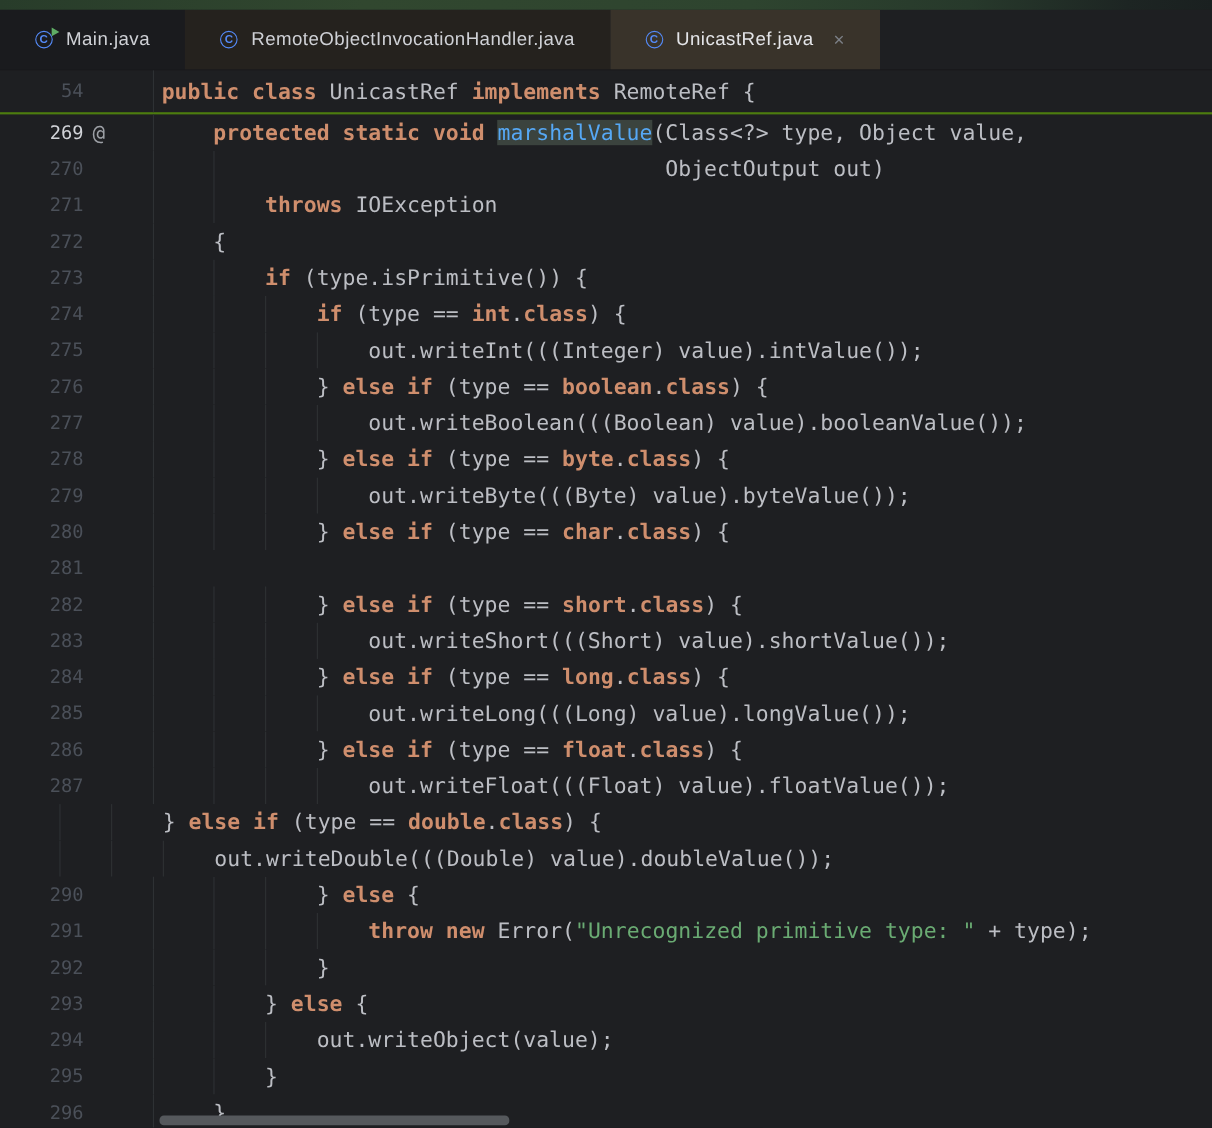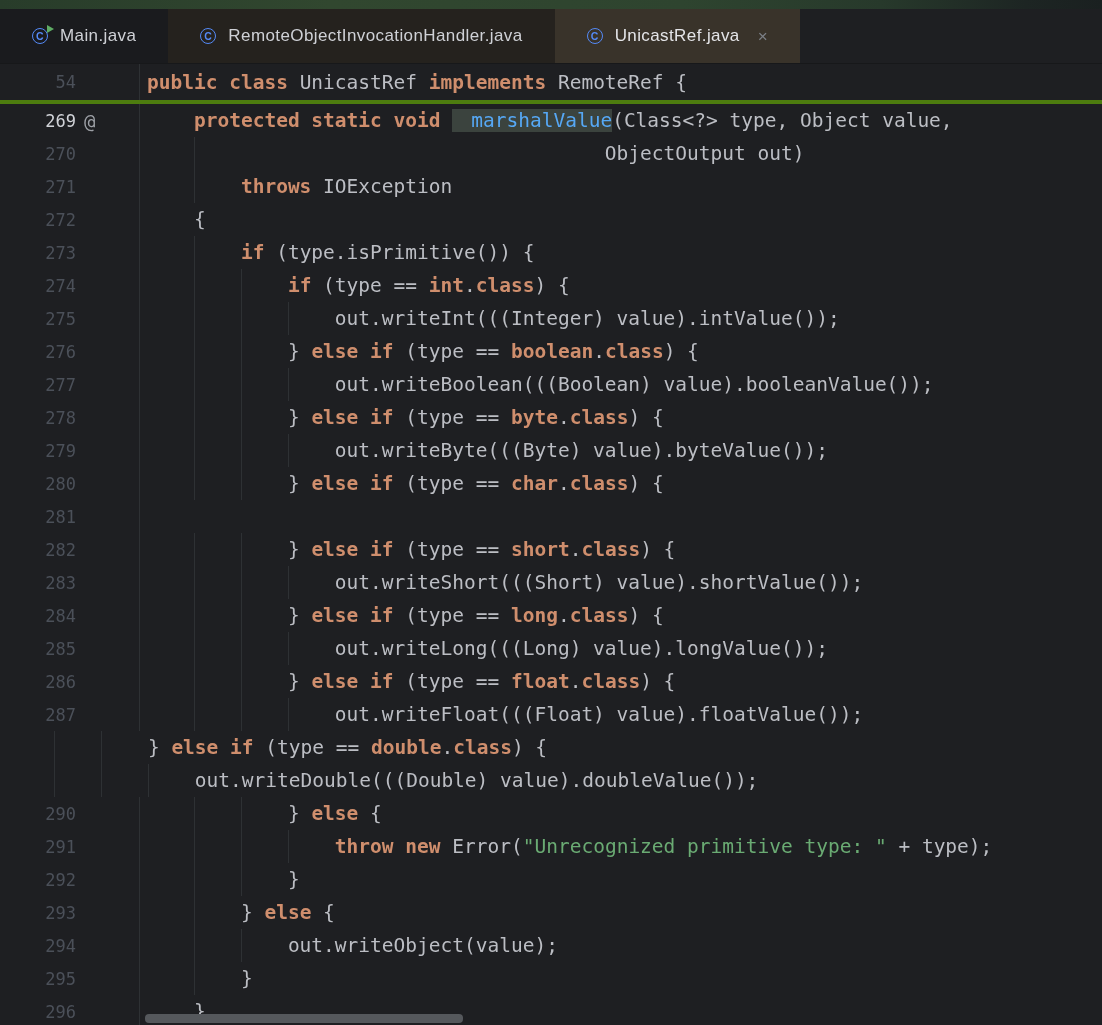--- a/index.html
+++ b/index.html
@@ -24,35 +24,35 @@
                  font-size:10.5px; font-weight:bold; display:flex; align-items:center; justify-content:center; }
   .cicon .run { position:absolute; top:-2px; right:-4px; width:0; height:0;
                 border-left:7px solid var(--icon-green);
                 border-top:4px solid transparent; border-bottom:4px solid transparent; }
   .tab-close { font-size:17px; color:#7c8087; margin-left:8px; line-height:1; }
 
   
   .editor { position:relative; font-family:"DejaVu Sans Mono", monospace; font-size:19.5px;
             background:var(--editor-bg); height:961px; }
   .code-row { display:flex; height:33px; align-items:center; }
-  .code-row.sticky { height:40px; border-bottom:4px solid #4d7c0f; }
+  .code-row.sticky { height:40px; border-bottom:2px solid #4d7c0f; }
   .gutter { width:140px; height:100%; flex:none; position:relative;
             border-right:1px solid #2e3134; }
   .lnum { position:absolute; right:63px; top:50%; transform:translateY(-50%);
           font-size:17px; color:var(--lnum); }
   .lnum.active { color:var(--lnum-active); }
   .gicon { position:absolute; left:84px; top:50%; transform:translateY(-50%);
            font-size:19px; color:var(--gutter-icon); }
   .code-text { position:relative; flex:1; padding-left:7px; white-space:pre;
                line-height:33px; color:var(--plain); overflow:hidden; }
   .indent-guide { position:absolute; top:0; bottom:0; width:1px; background:#2e3134; }
   .tok-kw   { color:var(--kw);font-weight:bold; }
   .tok-pl   { color:var(--plain); }
   .tok-str  { color:var(--str); }
-  .tok-decl { color:var(--decl); background:var(--decl-bg);padding-left:19px; }
+  .tok-decl { color:var(--decl); background:var(--decl-bg); }
 
   .hscroll-thumb { position:absolute; left:145px; top:1014px; width:318px; height:9px;
                    border-radius:4px; background:var(--scrollbar); }
 </style>
 </head>
 <body>
 
 <div class="accent-strip"></div>
 
 <div class="tabbar" id="tabbar">

